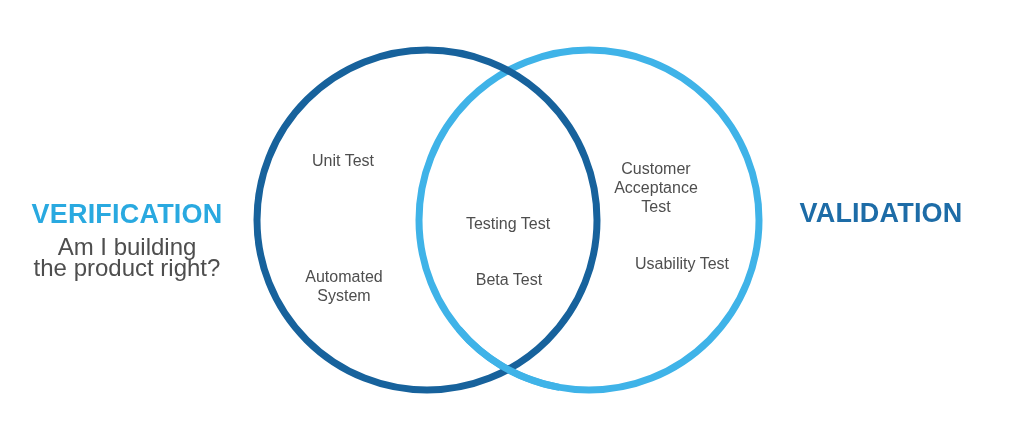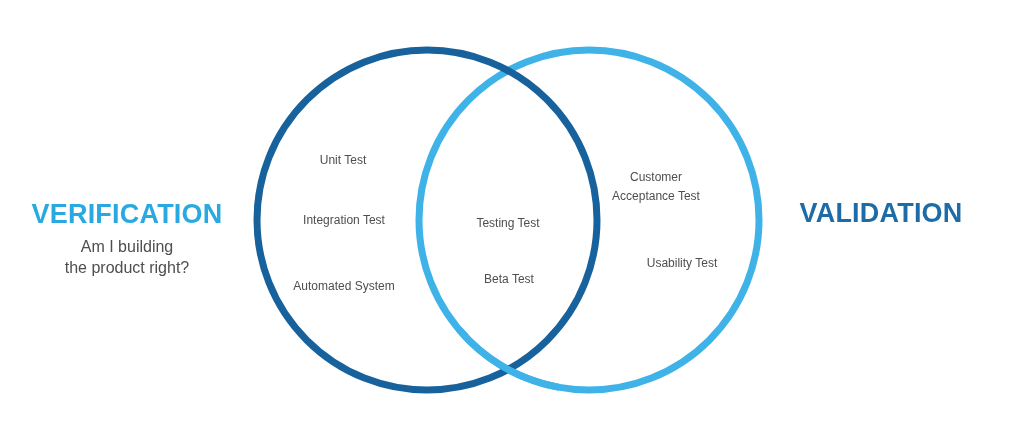--- a/index.html
+++ b/index.html
@@ -29,30 +29,30 @@
     font-weight: bold;
     letter-spacing: 0.2px;
     line-height: 28px;
   }
   .side-label.verification { left: 17px; top: 200px; }
   .side-label.validation   { left: 771px; top: 199px; }
   .side-label.verification .side-title { color: var(--verification-title, #29A9E0); text-align: center; }
   .side-label.validation   .side-title { color: var(--validation-title, #1D6CA7); }
   .side-subtitle {
     margin-top: 8px;
-    font-size: 16px;
+    font-size: 24px;
     line-height: 21px;
     color: var(--text-gray, #4E4E4E);
   }
 
   .item {
     position: absolute;
     transform: translate(-50%, -50%);
     text-align: center;
-    font-size: 12px;
+    font-size: 16px;
     line-height: 19px;
     color: var(--text-gray, #4E4E4E);
     white-space: nowrap;
   }
   .item.wrap { white-space: normal; width: 112px; }
 </style>
 </head>
 <body>
 
 <div class="canvas">
@@ -69,21 +69,20 @@
       <div>Am I building</div>
       <div>the product right?</div>
     </div>
   </div>
 
   <div class="side-label validation">
     <div class="side-title">VALIDATION</div>
   </div>
 
   <div class="item" style="left:343px; top:160px">Unit Test</div>
-  <div class="item" style="left:344px; top:220px">Integration Test</div>
   <div class="item wrap" style="left:344px; top:286px">Automated System</div>
 
   <div class="item" style="left:508px; top:223px">Testing Test</div>
   <div class="item" style="left:509px; top:279px">Beta Test</div>
 
   <div class="item wrap" style="left:656px; top:187px">Customer Acceptance Test</div>
   <div class="item" style="left:682px; top:263px">Usability Test</div>
 
 </div>
 

